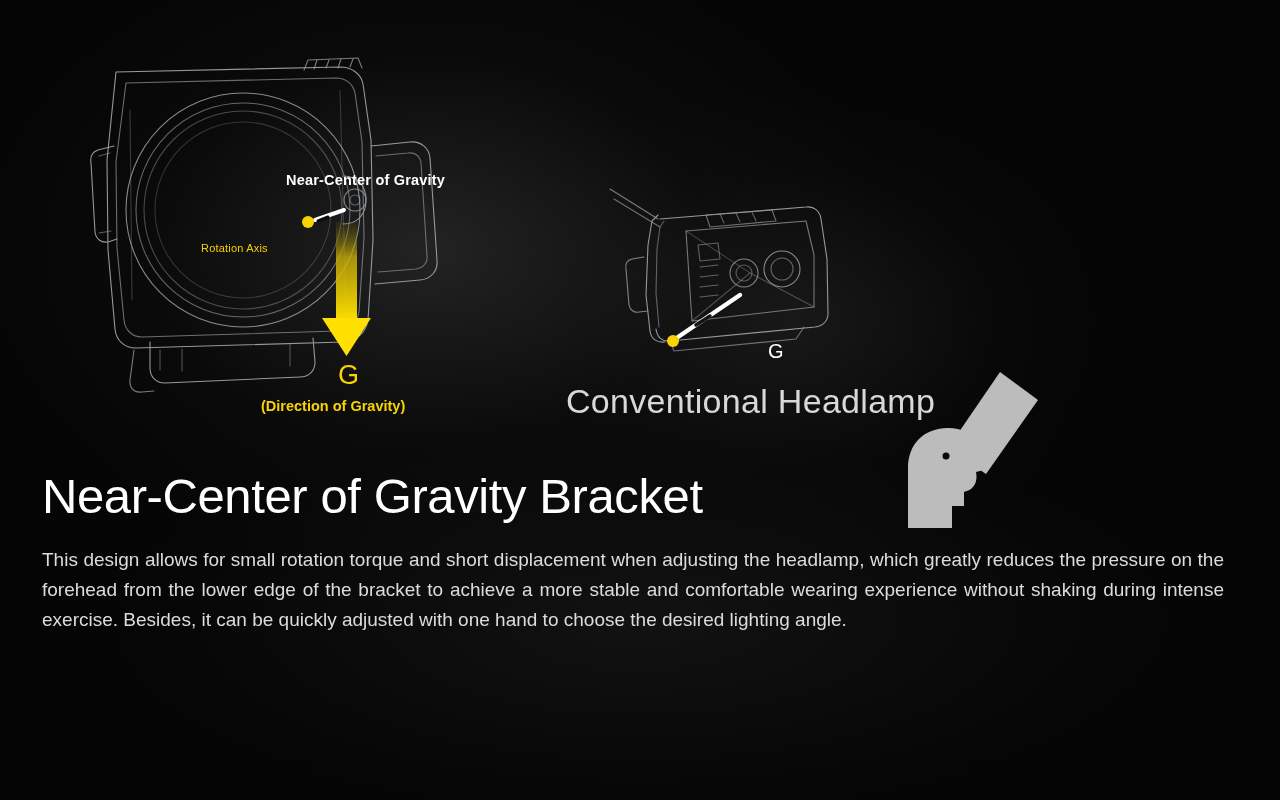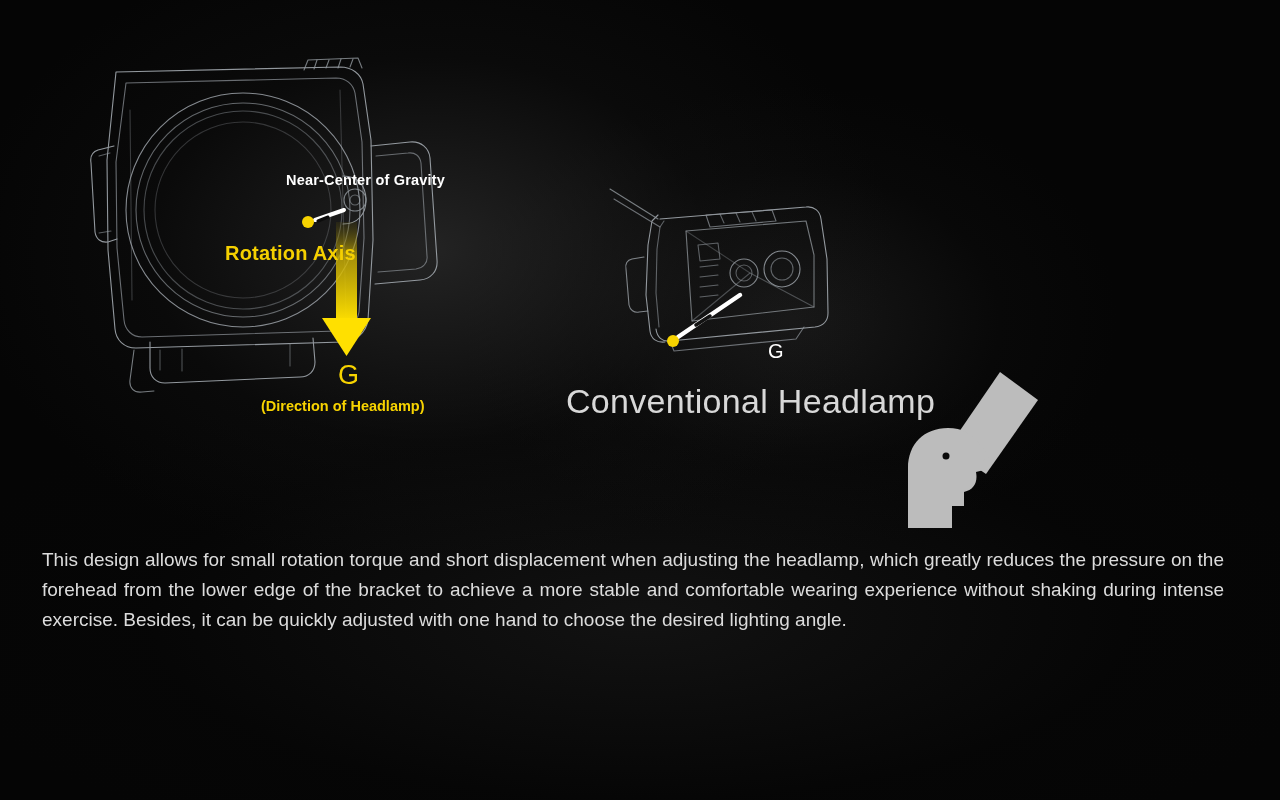--- a/index.html
+++ b/index.html
@@ -39,25 +39,25 @@
     left: 286px;
     top: 172px;
     color: #ffffff;
     font-size: 14.5px;
     font-weight: bold;
     letter-spacing: 0.2px;
     white-space: nowrap;
   }
   .label-rot {
     position: absolute;
-    left: 225px;
+    left: 201px;
     top: 242px;
     color: #f5d000;
-    font-size: 20px;
-    font-weight: bold;
+    font-size: 11px;
+    font-weight: normal;
     letter-spacing: 0.2px;
     white-space: nowrap;
   }
   .label-g {
     position: absolute;
     left: 338px;
     top: 360px;
     color: #f7d300;
     font-size: 27px;
     font-weight: normal;
@@ -190,21 +190,21 @@
     <circle cx="218" cy="172" r="6" fill="#f7d300"></circle>
 
     <rect x="246" y="172" width="21" height="100" fill="url(#arrowGrad)"></rect>
 
     <path d="M232 268 L281 268 L256.5 306 Z" fill="#ffe000"></path>
   </svg>
 
   <div class="label-ncg">Near-Center of Gravity</div>
   <div class="label-rot">Rotation Axis</div>
   <div class="label-g">G</div>
-  <div class="label-dir">(Direction of Headlamp)</div>
+  <div class="label-dir">(Direction of Gravity)</div>
 
   <div class="conv">
     <svg width="300" height="190" viewBox="0 0 300 190" fill="none">
       <g stroke="#9aa0a6" stroke-width="1.1" fill="none" stroke-linejoin="round" stroke-linecap="round" opacity="0.95">
 
         <path d="M10 4 L58 34" opacity="0.8"></path>
         <path d="M14 14 L60 42" opacity="0.7"></path>
 
         <path d="M58 30 L52 36 L48 60 L46 110 L50 146 C51 154 57 158 65 157"></path>
         <path d="M64 36 L60 42 L57 64 L56 108 L59 142" opacity="0.6"></path>
@@ -244,18 +244,19 @@
   <div class="headsvg">
     <svg width="170" height="170" viewBox="0 0 170 170" fill="none">
 
       <path d="M58 88 L110 12 L148 40 L96 114 Z" fill="#bcbcbc"></path>
 
       <path d="M18 168 L18 108 C18 84 34 68 58 68 C72 68 82 74 88 82 L100 96 L90 102 L94 110 L86 112 C88 122 84 130 74 132 L74 146 L62 146 L62 168 Z" fill="#bcbcbc"></path>
       <circle cx="56" cy="96" r="3.5" fill="#0a0a0a"></circle>
     </svg>
   </div>
 
+  <div class="title">Near-Center of Gravity Bracket</div>
 
   <div class="body">
     <p>This design allows for small rotation torque and short displacement when adjusting the headlamp, which greatly reduces the pressure on the forehead from the lower edge of the bracket to achieve a more stable and comfortable wearing experience without shaking during intense exercise. Besides, it can be quickly adjusted with one hand to choose the desired lighting angle.</p>
   </div>
 
 </div>
 
 </body></html>

